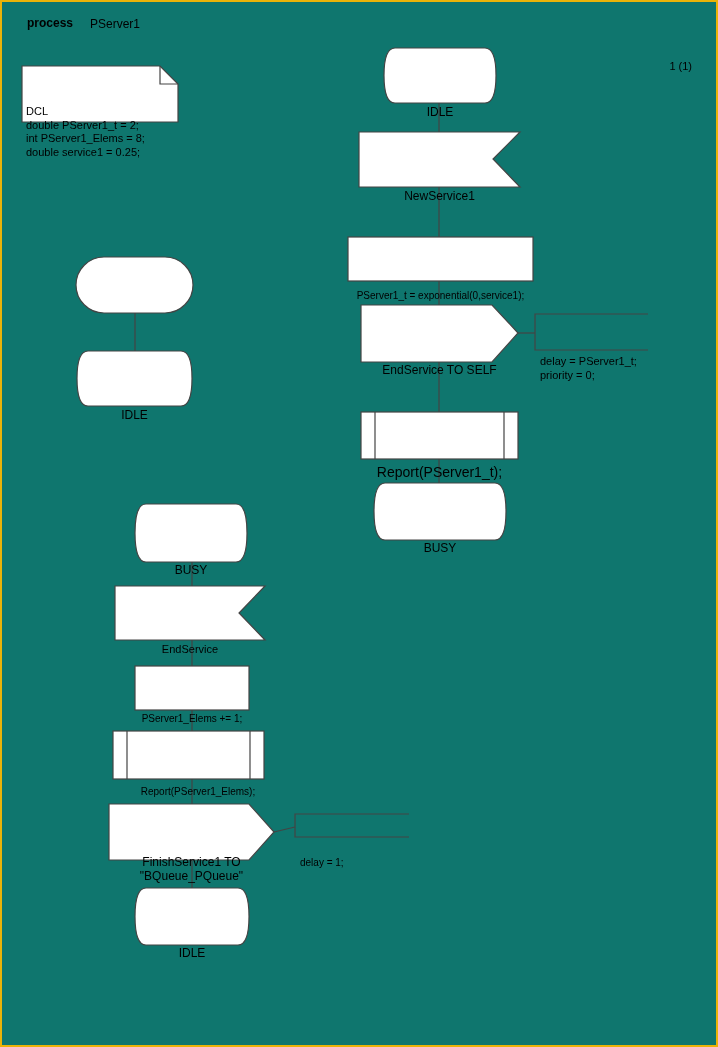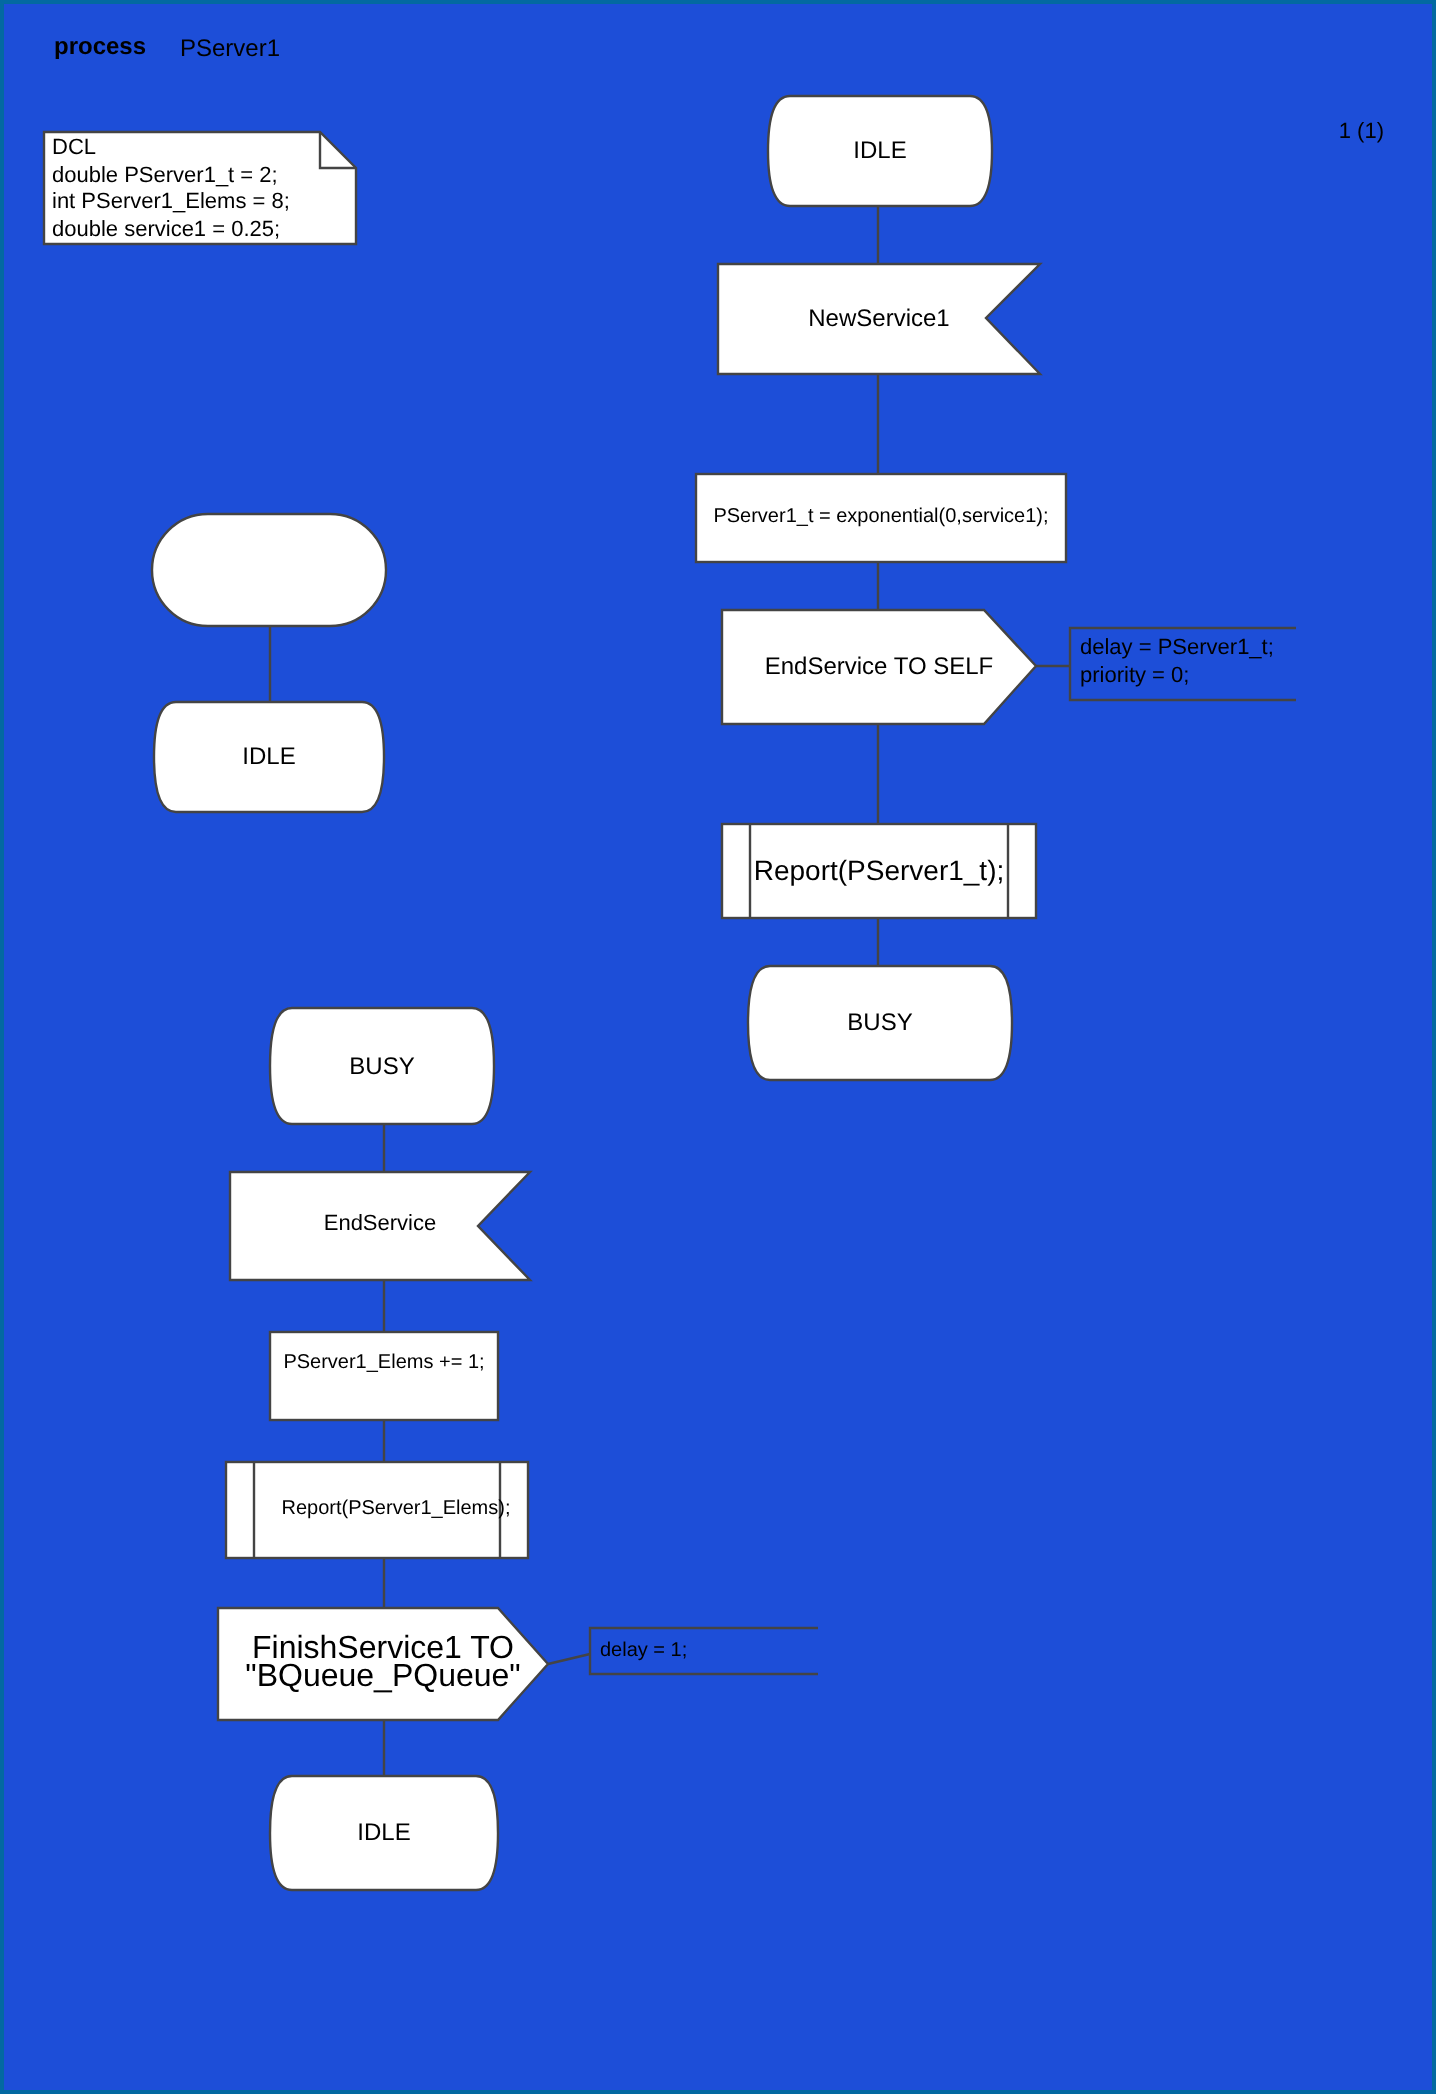--- a/index.html
+++ b/index.html
@@ -1,19 +1,19 @@
 <!DOCTYPE html>
 <html><head>
 <meta charset="utf-8">
 <style>
   html,body{margin:0;padding:0;background:#fff;}
   body{font-family:"Liberation Sans",sans-serif;color:#000;-webkit-font-smoothing:antialiased;}
-  .page{position:relative;width:714px;height:1043px;background:#1d4ed8;border:2px solid #0369a1;overflow:hidden;}
+  .page{position:relative;width:714px;height:1043px;background:#0f766e;border:2px solid #eab308;overflow:hidden;}
   svg.canvas{position:absolute;left:0;top:0;width:714px;height:1043px;}
-  .lbl{position:absolute;display:flex;align-items:center;justify-content:center;text-align:center;line-height:1.25;white-space:nowrap;}
+  .lbl{position:absolute;display:flex;align-items:center;justify-content:center;text-align:center;line-height:1.25;white-space:nowrap;margin-top:37px;}
   .lbl.multi{flex-direction:column;}
   .tl{justify-content:flex-start;align-items:flex-start;text-align:left;flex-direction:column;white-space:nowrap;}
   .hdr-kind{position:absolute;left:25px;top:14px;font-size:12px;font-weight:bold;}
   .hdr-name{position:absolute;left:88px;top:15px;font-size:12px;text-align:center;}
   .hdr-page{position:absolute;right:24px;top:14px;font-size:11px;margin-top:44px;}
 </style>
 </head>
 <body>
 
 <div class="page">
@@ -88,21 +88,21 @@
   </div>
   <div class="lbl" style="left:373px;top:410px;width:129px;height:47px;font-size:14px;">Report(PServer1_t);</div>
   <div class="lbl" style="left:372px;top:481px;width:132px;height:57px;font-size:12px;">BUSY</div>
 
   <div class="lbl" style="left:75px;top:349px;width:115px;height:55px;font-size:12px;">IDLE</div>
 
   <div class="lbl" style="left:133px;top:502px;width:112px;height:58px;font-size:12px;">BUSY</div>
   <div class="lbl" style="left:113px;top:584px;width:150px;height:54px;font-size:11px;">EndService</div>
   <div class="lbl" style="left:133px;top:664px;width:114px;height:32px;font-size:10px;">PServer1_Elems += 1;</div>
   <div class="lbl" style="left:125px;top:729px;width:142px;height:48px;font-size:10px;">Report(PServer1_Elems);</div>
-  <div class="lbl multi" style="left:107px;top:802px;width:165px;height:56px;font-size:16px;line-height:14px;">
+  <div class="lbl multi" style="left:107px;top:802px;width:165px;height:56px;font-size:12px;line-height:14px;">
     <div>FinishService1 TO</div>
     <div>"BQueue_PQueue"</div>
   </div>
   <div class="lbl tl" style="left:298px;top:817px;width:105px;height:14px;font-size:10px;line-height:13px;">
     <div>delay = 1;</div>
   </div>
   <div class="lbl" style="left:133px;top:886px;width:114px;height:57px;font-size:12px;">IDLE</div>
 
 </div>
 

